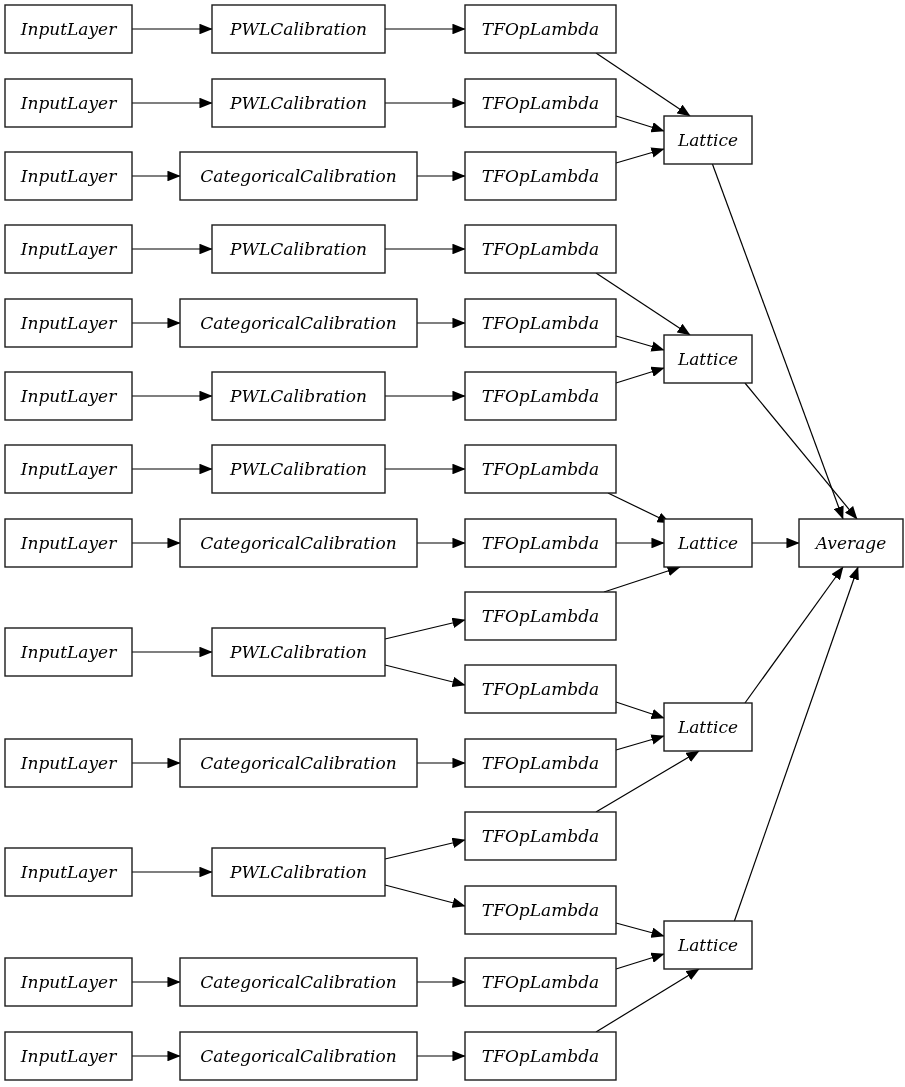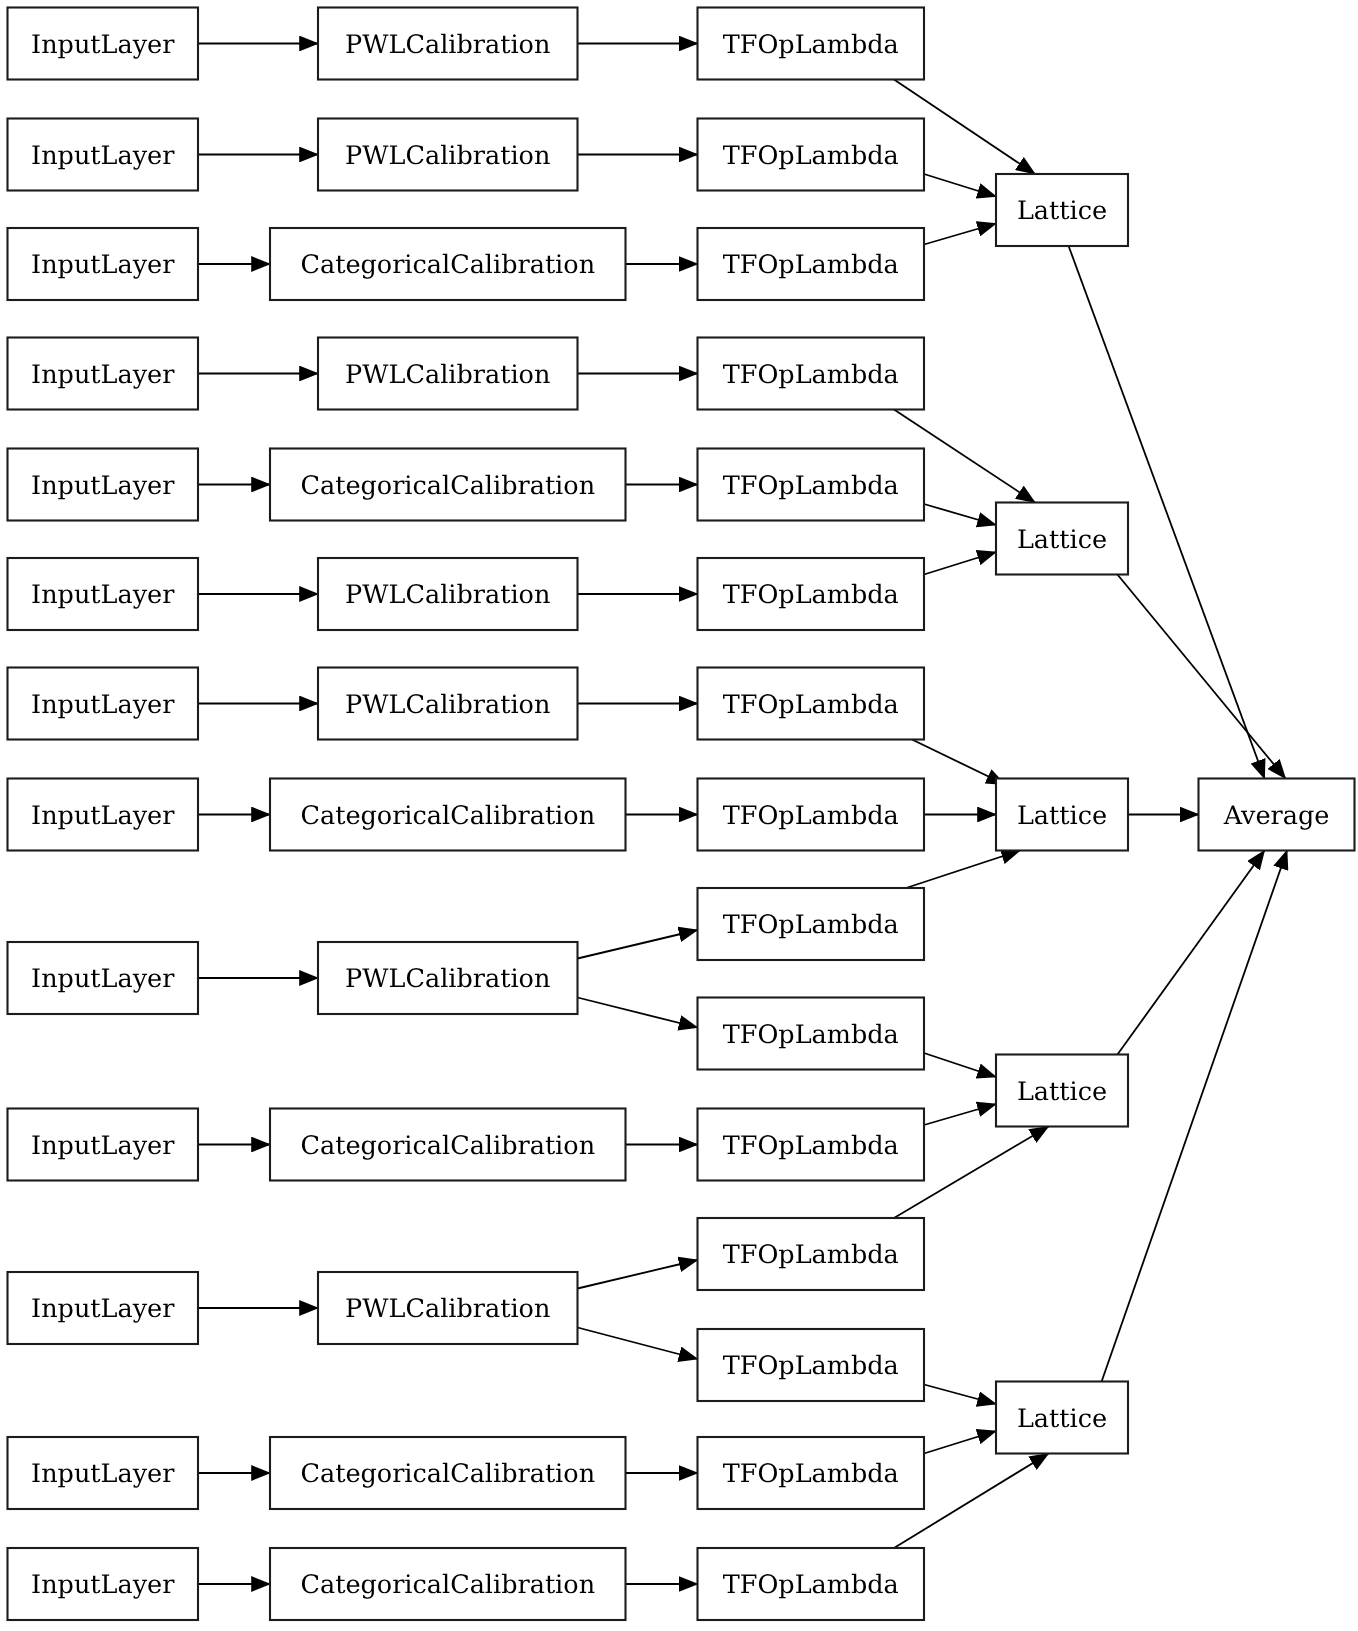--- a/index.html
+++ b/index.html
@@ -1,17 +1,17 @@
 <!DOCTYPE html>
 <html><head>
 <meta charset="utf-8">
 <title></title>
 <style>
   html, body { margin: 0; padding: 0; background: #ffffff; }
-  .canvas { width: 874px; height: 1087px; position: relative; background: #ffffff; }
+  .canvas { width: 874px; height: 1087px; position: relative; background: #ffffff; font-style: italic; }
   svg { display: block; }
   .node-box { fill: #ffffff; stroke: #1c1c1c; stroke-width: 1.4px; }
   .node-label {
     font-family: "DejaVu Serif", "Liberation Serif", serif;
     font-size: 17px;
     fill: #000000;
   }
   .edge { fill: none; stroke: #000000; stroke-width: 1.2px; }
 </style>
 </head>

